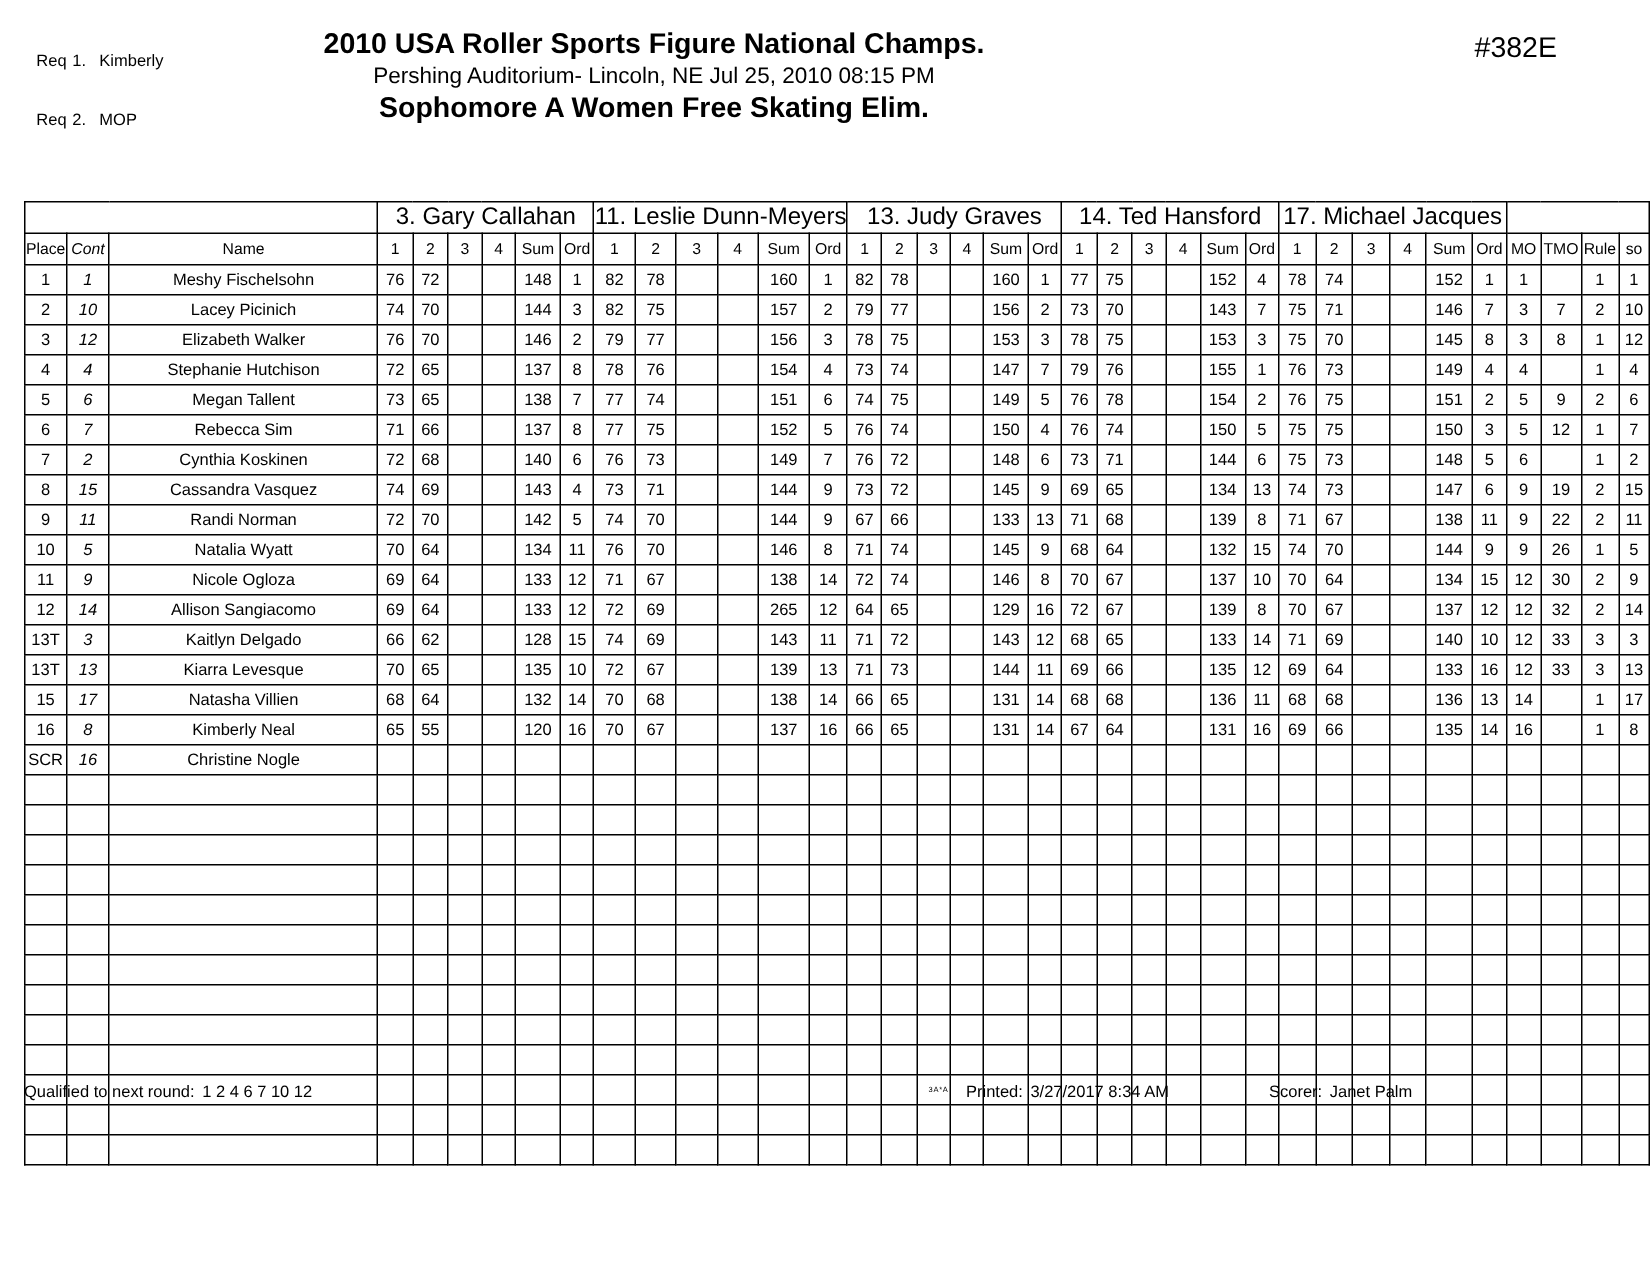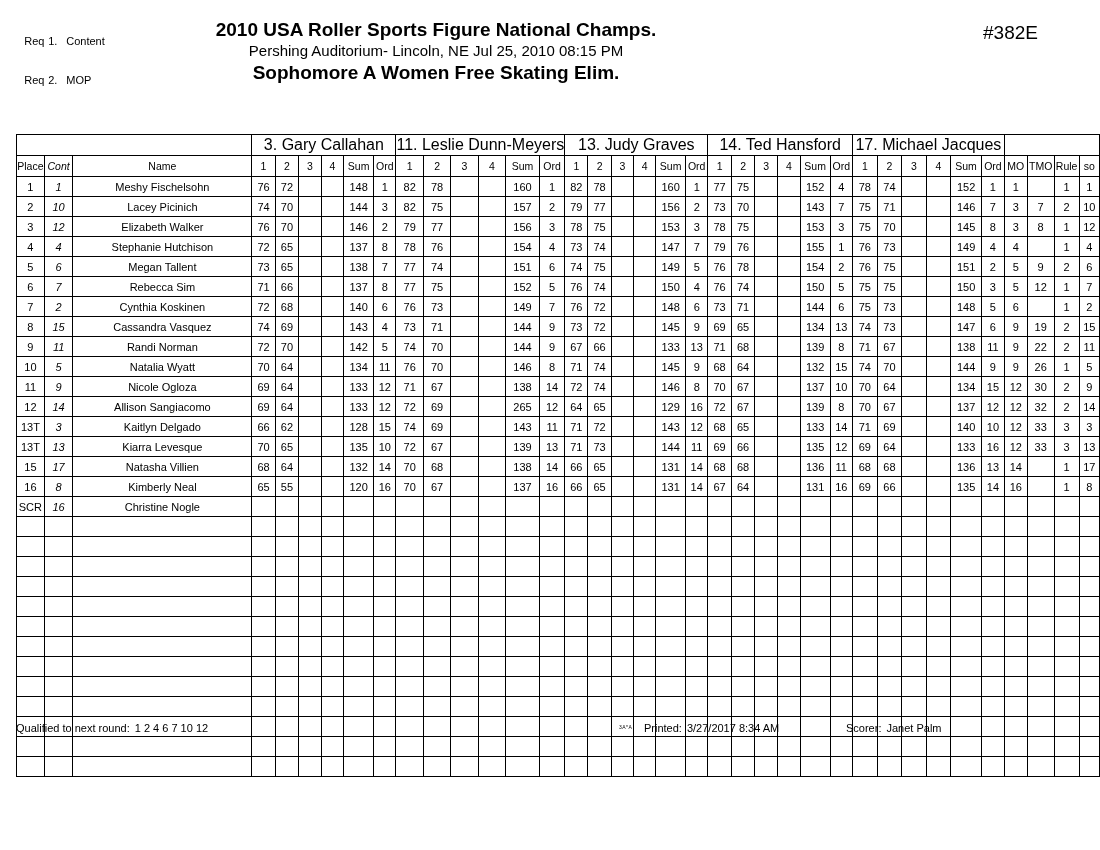--- a/index.html
+++ b/index.html
@@ -130,21 +130,21 @@
   #footer .f-stamp { position: absolute; left: 603px; top: 2px; font-size: 5px; letter-spacing: .5px; }
   #footer .f-printed { position: absolute; left: 628px; top: 0; }
   #footer .f-scorer { position: absolute; left: 830px; top: 0; }
   #footer .f-lbl { margin-right: 5px; }
 </style>
 </head>
 <body>
 
 <div id="req-notes">
   <div class="req-line">
-    <span class="req-lbl">Req</span><span class="req-num">1.</span><span>Content</span>
+    <span class="req-lbl">Req</span><span class="req-num">1.</span><span>Kimberly</span>
   </div>
   <div class="req-line">
     <span class="req-lbl">Req</span><span class="req-num">2.</span><span>MOP</span>
   </div>
 </div>
 
 <div id="header">
   <div class="h-title">2010 USA Roller Sports Figure National Champs.</div>
   <div class="h-venue">Pershing Auditorium- Lincoln, NE  Jul 25, 2010  08:15 PM</div>
   <div class="h-event">Sophomore A Women Free Skating Elim.</div>

